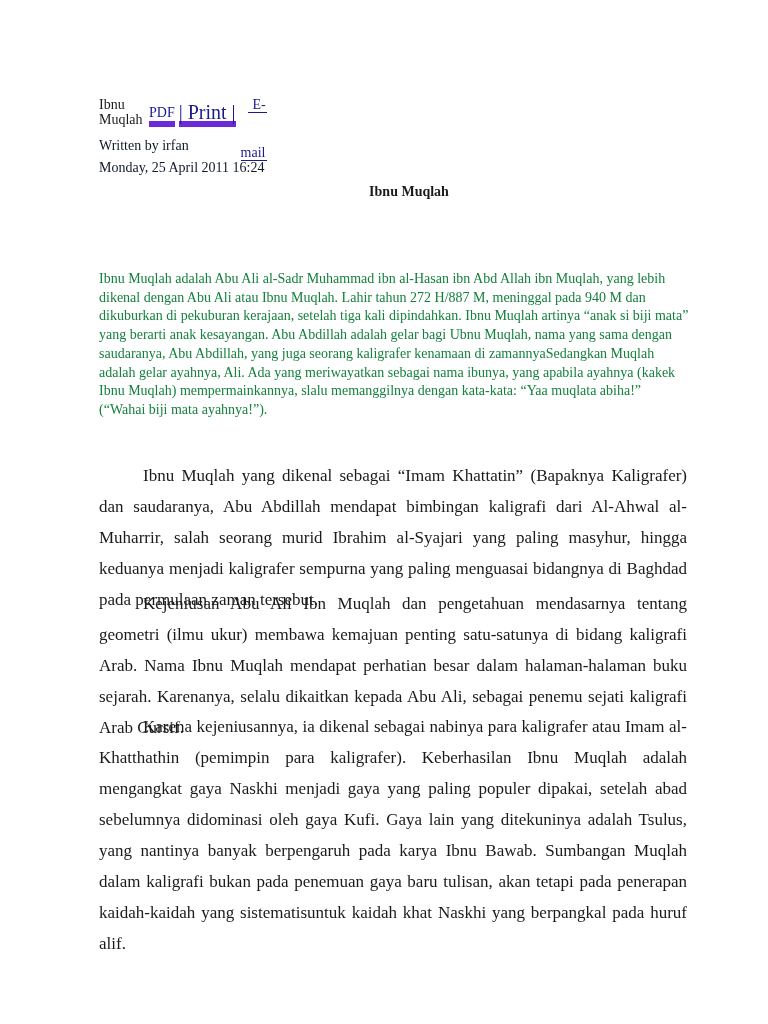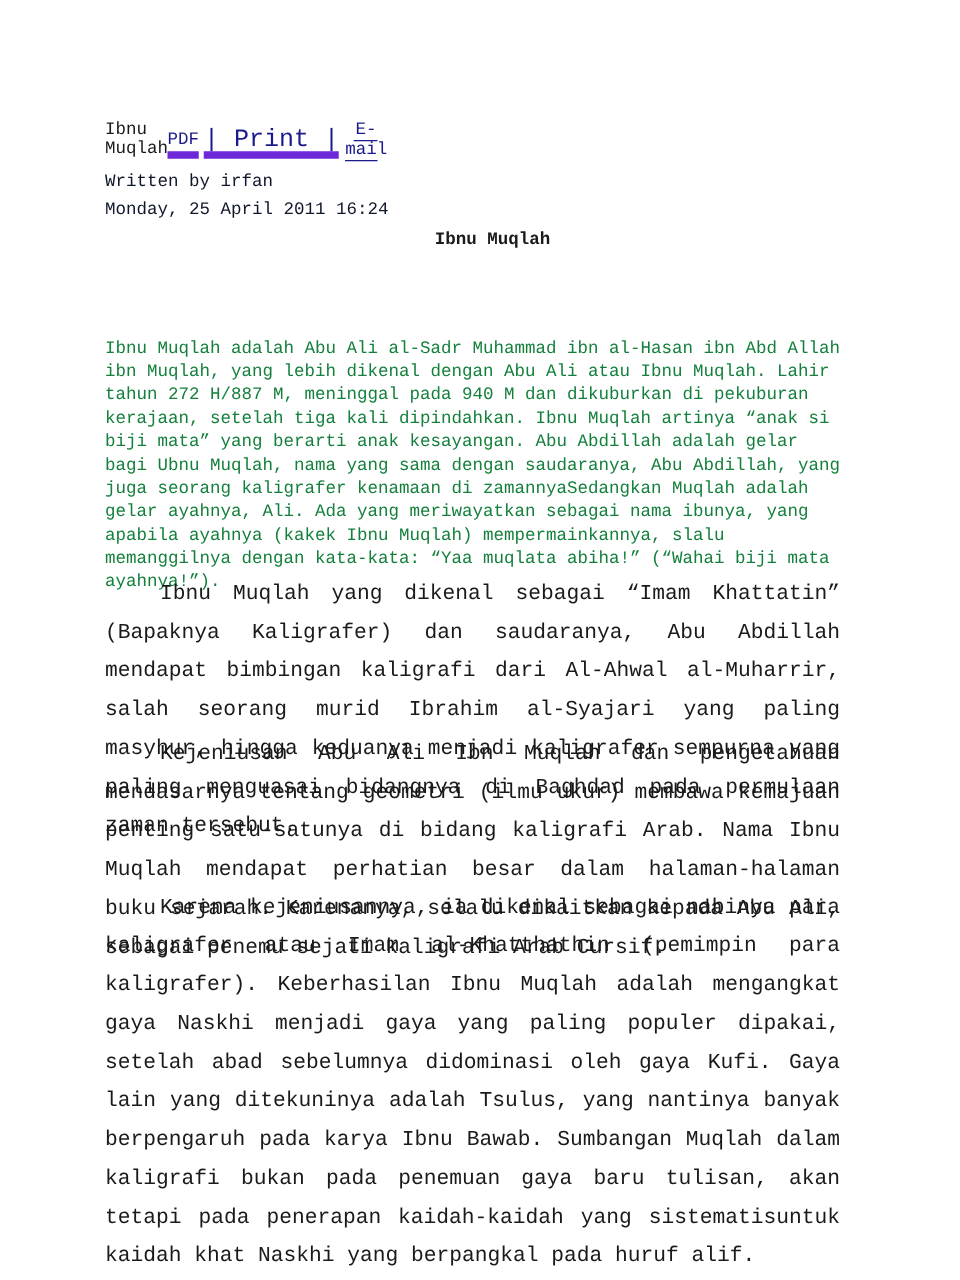--- a/index.html
+++ b/index.html
@@ -10,25 +10,24 @@
     body {
       width: 768px;
       height: 1024px;
       position: relative;
       overflow: hidden;
       font-family: "Liberation Serif", "DejaVu Serif", serif;
       color: #1a1a1a;
     }
     .page {
       position: absolute;
-      left: 84px;
+      left: 99px;
       top: 0;
       width: 600px;
       height: 1024px;
-      font-family: Liberation Mono, monospace;
     }
     
     .header-row {
       position: absolute;
       top: 97px;
       left: 0;
       display: flex;
       align-items: flex-start;
       font-size: 14px;
       line-height: 15px;
@@ -65,20 +64,21 @@
     .link-email .em1 {
       text-align: right;
       padding-right: 1px;
       border-bottom: 1px solid #1a1a8c;
       width: 18px;
       margin-left: auto;
     }
     .link-email .em2 {
       border-bottom: 1px solid #1a1a8c;
       text-align: left;
+      margin-top: 32px;
     }
     .meta {
       position: absolute;
       left: 0;
       font-size: 14px;
       color: #0f172a;
     }
     .meta-author { top: 138px; }
     .meta-date { top: 160px; }
     .article-title {

